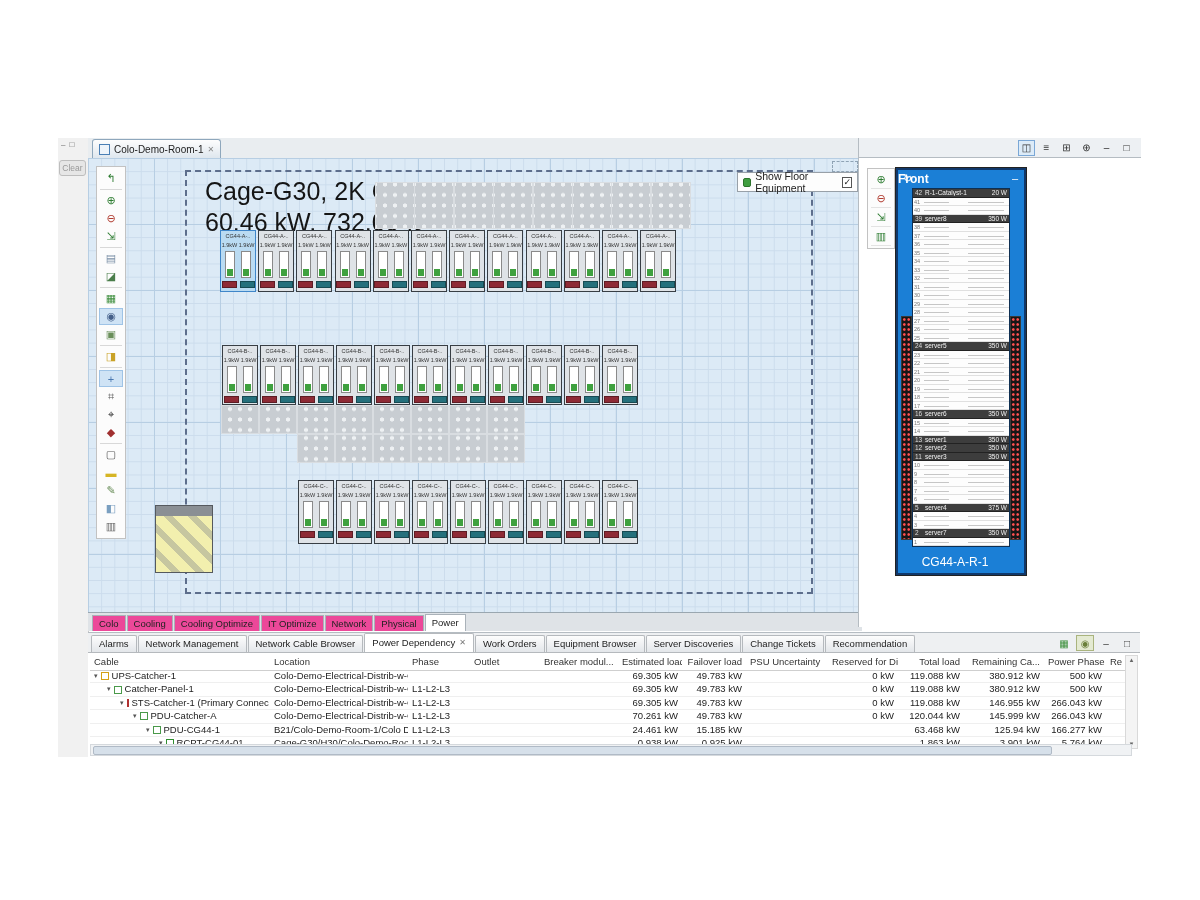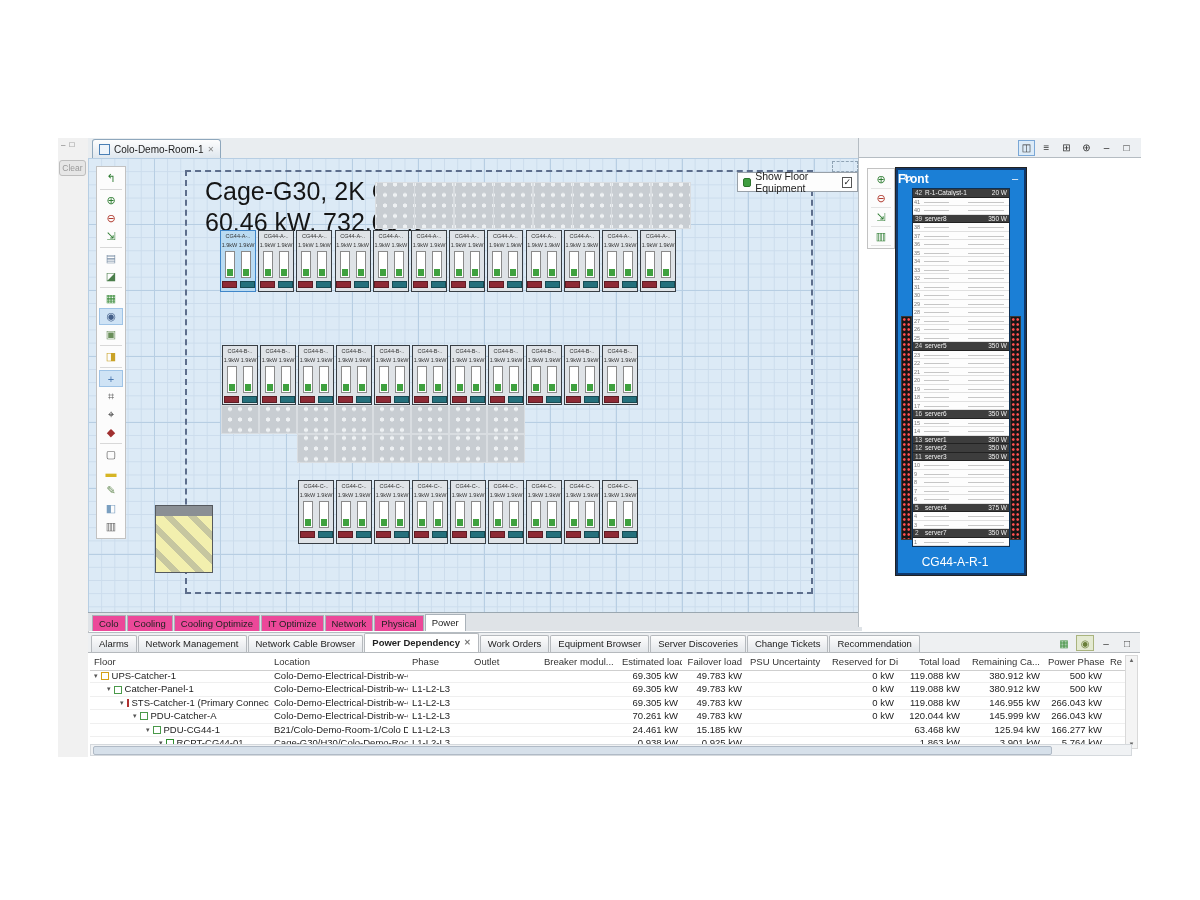--- a/index.html
+++ b/index.html
@@ -83,21 +83,21 @@
   .slot-occ .nm{flex:1;white-space:nowrap;overflow:hidden;}
   .slot-occ .pw{white-space:nowrap;}
   .led{position:absolute;width:9px;background:#161616;border:1px solid #383838;
     background-image:radial-gradient(circle,#ff5050 1.1px,rgba(0,0,0,0) 1.5px);background-size:4.5px 5px;}
   #rack-footer{position:absolute;left:0;right:12px;bottom:4px;text-align:center;color:#fff;font-size:12px;}
 
   
   #bottom-panel{position:absolute;left:30px;top:494px;width:1052px;height:125px;background:#fff;border-top:1px solid #b5bcc2;}
   #bp-tabbar{position:absolute;left:0;top:0;width:1052px;height:20px;background:#eef0f2;border-bottom:1px solid #b5b9bd;display:flex;align-items:flex-end;padding-left:3px;box-sizing:border-box;}
   .btab{height:16px;line-height:16px;padding:0 7px;font-size:9.5px;color:#222;background:linear-gradient(#fdfdfd,#e3e6ea);border:1px solid #b5b9bd;border-bottom:none;border-radius:2px 2px 0 0;margin-right:1px;cursor:pointer;display:flex;align-items:center;gap:4px;}
-  .btab.active{background:#fff;height:18px;line-height:18px;font-weight:bold;}
+  .btab.active{background:#fff;height:18px;line-height:18px;}
   .btab .x{font-size:8px;color:#777;}
   #bp-icons{position:absolute;right:4px;top:2px;display:flex;gap:3px;}
   .bp-ic{width:16px;height:14px;display:flex;align-items:center;justify-content:center;font-size:10px;cursor:pointer;border:1px solid transparent;}
   .bp-ic.hl{background:#e4ead2;border-color:#aab47e;}
 
   .tgrid{display:grid;grid-template-columns:180px 138px 62px 70px 78px 64px 64px 82px 70px 66px 80px 62px 1fr;}
   #tbl-head{position:absolute;left:2px;top:22px;width:1036px;height:15px;border-bottom:1px solid #cfcfcf;font-size:9.5px;color:#333;}
   #tbl-head div{overflow:hidden;white-space:nowrap;padding:1px 4px 0 4px;}
   #tbl-head div.num{text-align:right;}
   #tbl-rows{position:absolute;left:2px;top:37px;width:1036px;}
@@ -782,21 +782,21 @@
           <div class="btab">Change Tickets</div>
           <div class="btab">Recommendation</div>
         </div>
       <div id="bp-icons">
           <span class="bp-ic" style="color:#3a8f3a">▦</span>
           <span class="bp-ic hl" style="color:#6a7f3a">◉</span>
           <span class="bp-ic" style="color:#444444">–</span>
           <span class="bp-ic" style="color:#444444">□</span>
         </div>
       <div id="tbl-head" class="tgrid">
-          <div class="">Floor</div>
+          <div class="">Cable</div>
           <div class="">Location</div>
           <div class="">Phase</div>
           <div class="">Outlet</div>
           <div class="">Breaker modul...</div>
           <div class="num">Estimated load</div>
           <div class="num">Failover load</div>
           <div class="">PSU Uncertainty</div>
           <div class="num">Reserved for Di...</div>
           <div class="num">Total load</div>
           <div class="num">Remaining Ca...</div>

